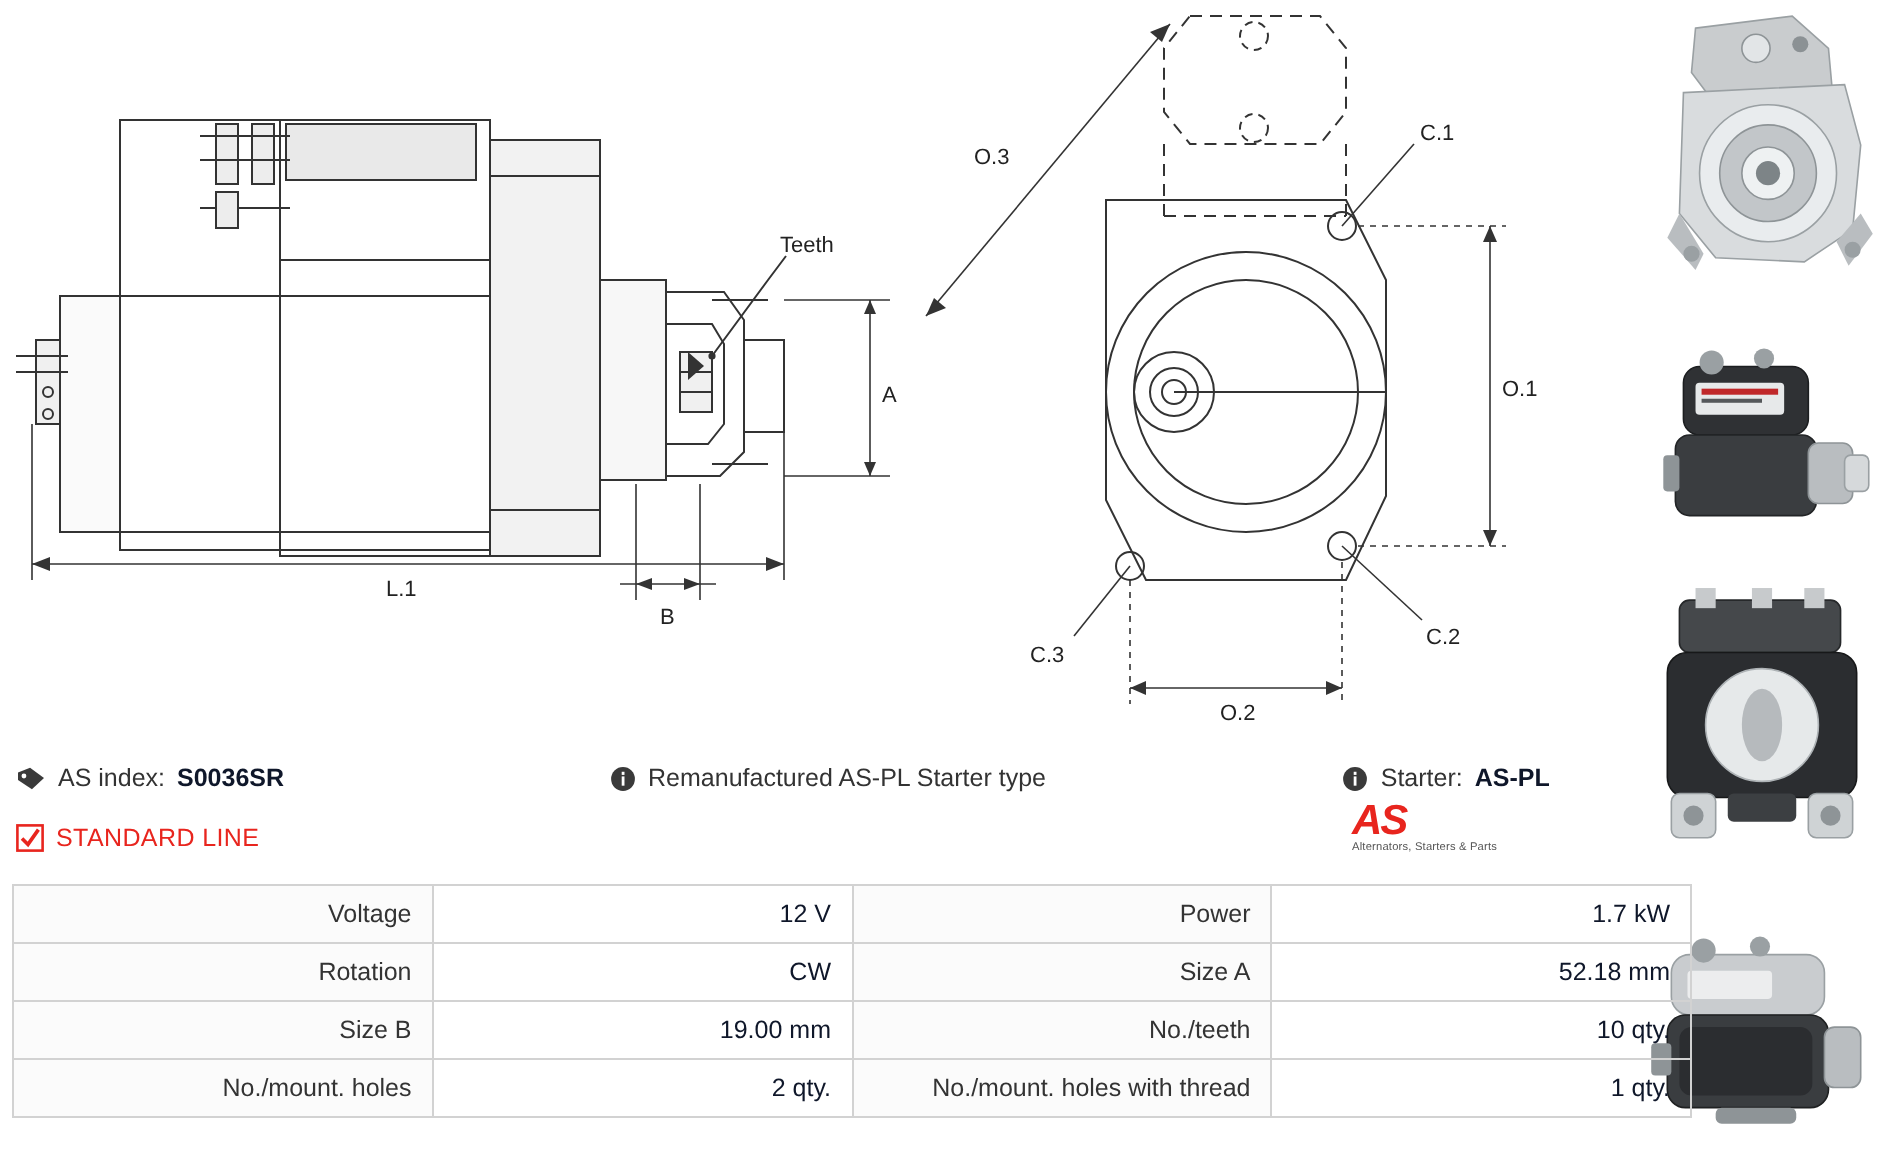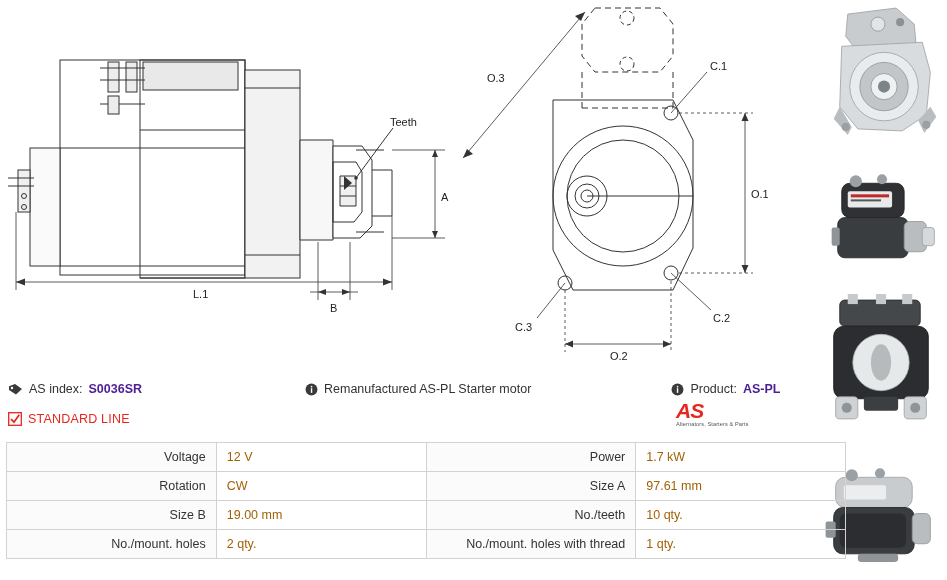--- a/index.html
+++ b/index.html
@@ -61,21 +61,21 @@
   .info-cell {
     display: flex;
     align-items: center;
     gap: 6px;
     white-space: nowrap;
   }
   .c1 { width: 300px; text-align: center; }
   .c2 { width: 370px; }
   .c3 { width: 140px; }
   .lbl { color: #333; }
-  .val-bold { font-weight: bold; color: #4c1d95; }
+  .val-bold { font-weight: bold; color: #0f172a; }
   .val-green { font-weight: bold; color: #1a8a2e; }
   .std-line {
     color: #e8251e;
     font-weight: normal;
     letter-spacing: .2px;
   }
   .icon { display: inline-block; flex: none; }
   .tag-icon { width: 15px; height: 13px; }
   .info-icon { width: 13px; height: 13px; }
   .check-icon { width: 14px; height: 14px; }
@@ -117,22 +117,22 @@
     vertical-align: middle;
   }
   .spec .k {
     width: 200px;
     text-align: right;
     color: #333;
     background: #fbfbfb;
   }
   .spec .v {
     width: 200px;
-    text-align: left;
-    color: #a16207;
+    text-align: right;
+    color: #0f172a;
     margin-top: 36px;
   }
   .spec .k.two-line { line-height: 1.15; }
 
   
   text { font-family: "Liberation Sans", sans-serif; }
 </style>
 </head>
 <body>
 
@@ -370,31 +370,31 @@
         <span class="val-bold">S0036SR</span>
       </div>
       <div class="info-cell c2">
         <span class="icon info-icon">
           <svg viewBox="0 0 14 14" width="13" height="13">
             <circle cx="7" cy="7" r="6.4" fill="#3a3a3a"></circle>
             <rect x="6.3" y="5.6" width="1.5" height="5" fill="#ffffff"></rect>
             <rect x="6.3" y="3.1" width="1.5" height="1.7" fill="#ffffff"></rect>
           </svg>
         </span>
-        <span class="lbl">Remanufactured AS-PL Starter motor</span>
+        <span class="lbl">Remanufactured AS-PL Starter type</span>
       </div>
       <div class="info-cell c3">
         <span class="icon info-icon">
           <svg viewBox="0 0 14 14" width="13" height="13">
             <circle cx="7" cy="7" r="6.4" fill="#3a3a3a"></circle>
             <rect x="6.3" y="5.6" width="1.5" height="5" fill="#ffffff"></rect>
             <rect x="6.3" y="3.1" width="1.5" height="1.7" fill="#ffffff"></rect>
           </svg>
         </span>
-        <span class="lbl">Product:</span>
+        <span class="lbl">Starter:</span>
         <span class="val-bold">AS-PL</span>
       </div>
     </div>
 
     <div class="info-row">
       <div class="info-cell c1">
         <span class="icon check-icon">
           <svg viewBox="0 0 14 14" width="14" height="14">
             <rect x="0.7" y="0.7" width="12.6" height="12.6" fill="none" stroke="#e8251e" stroke-width="1.3"></rect>
             <path d="M3 7.2 L6 10.2 L11.2 2.8" fill="none" stroke="#e8251e" stroke-width="1.8"></path>
@@ -416,21 +416,21 @@
       <tr>
         <td class="k">Voltage</td>
         <td class="v">12 V</td>
         <td class="k">Power</td>
         <td class="v">1.7 kW</td>
       </tr>
       <tr>
         <td class="k">Rotation</td>
         <td class="v">CW</td>
         <td class="k">Size A</td>
-        <td class="v">97.61 mm</td>
+        <td class="v">52.18 mm</td>
       </tr>
       <tr>
         <td class="k">Size B</td>
         <td class="v">19.00 mm</td>
         <td class="k">No./teeth</td>
         <td class="v">10 qty.</td>
       </tr>
       <tr>
         <td class="k">No./mount. holes</td>
         <td class="v">2 qty.</td>

